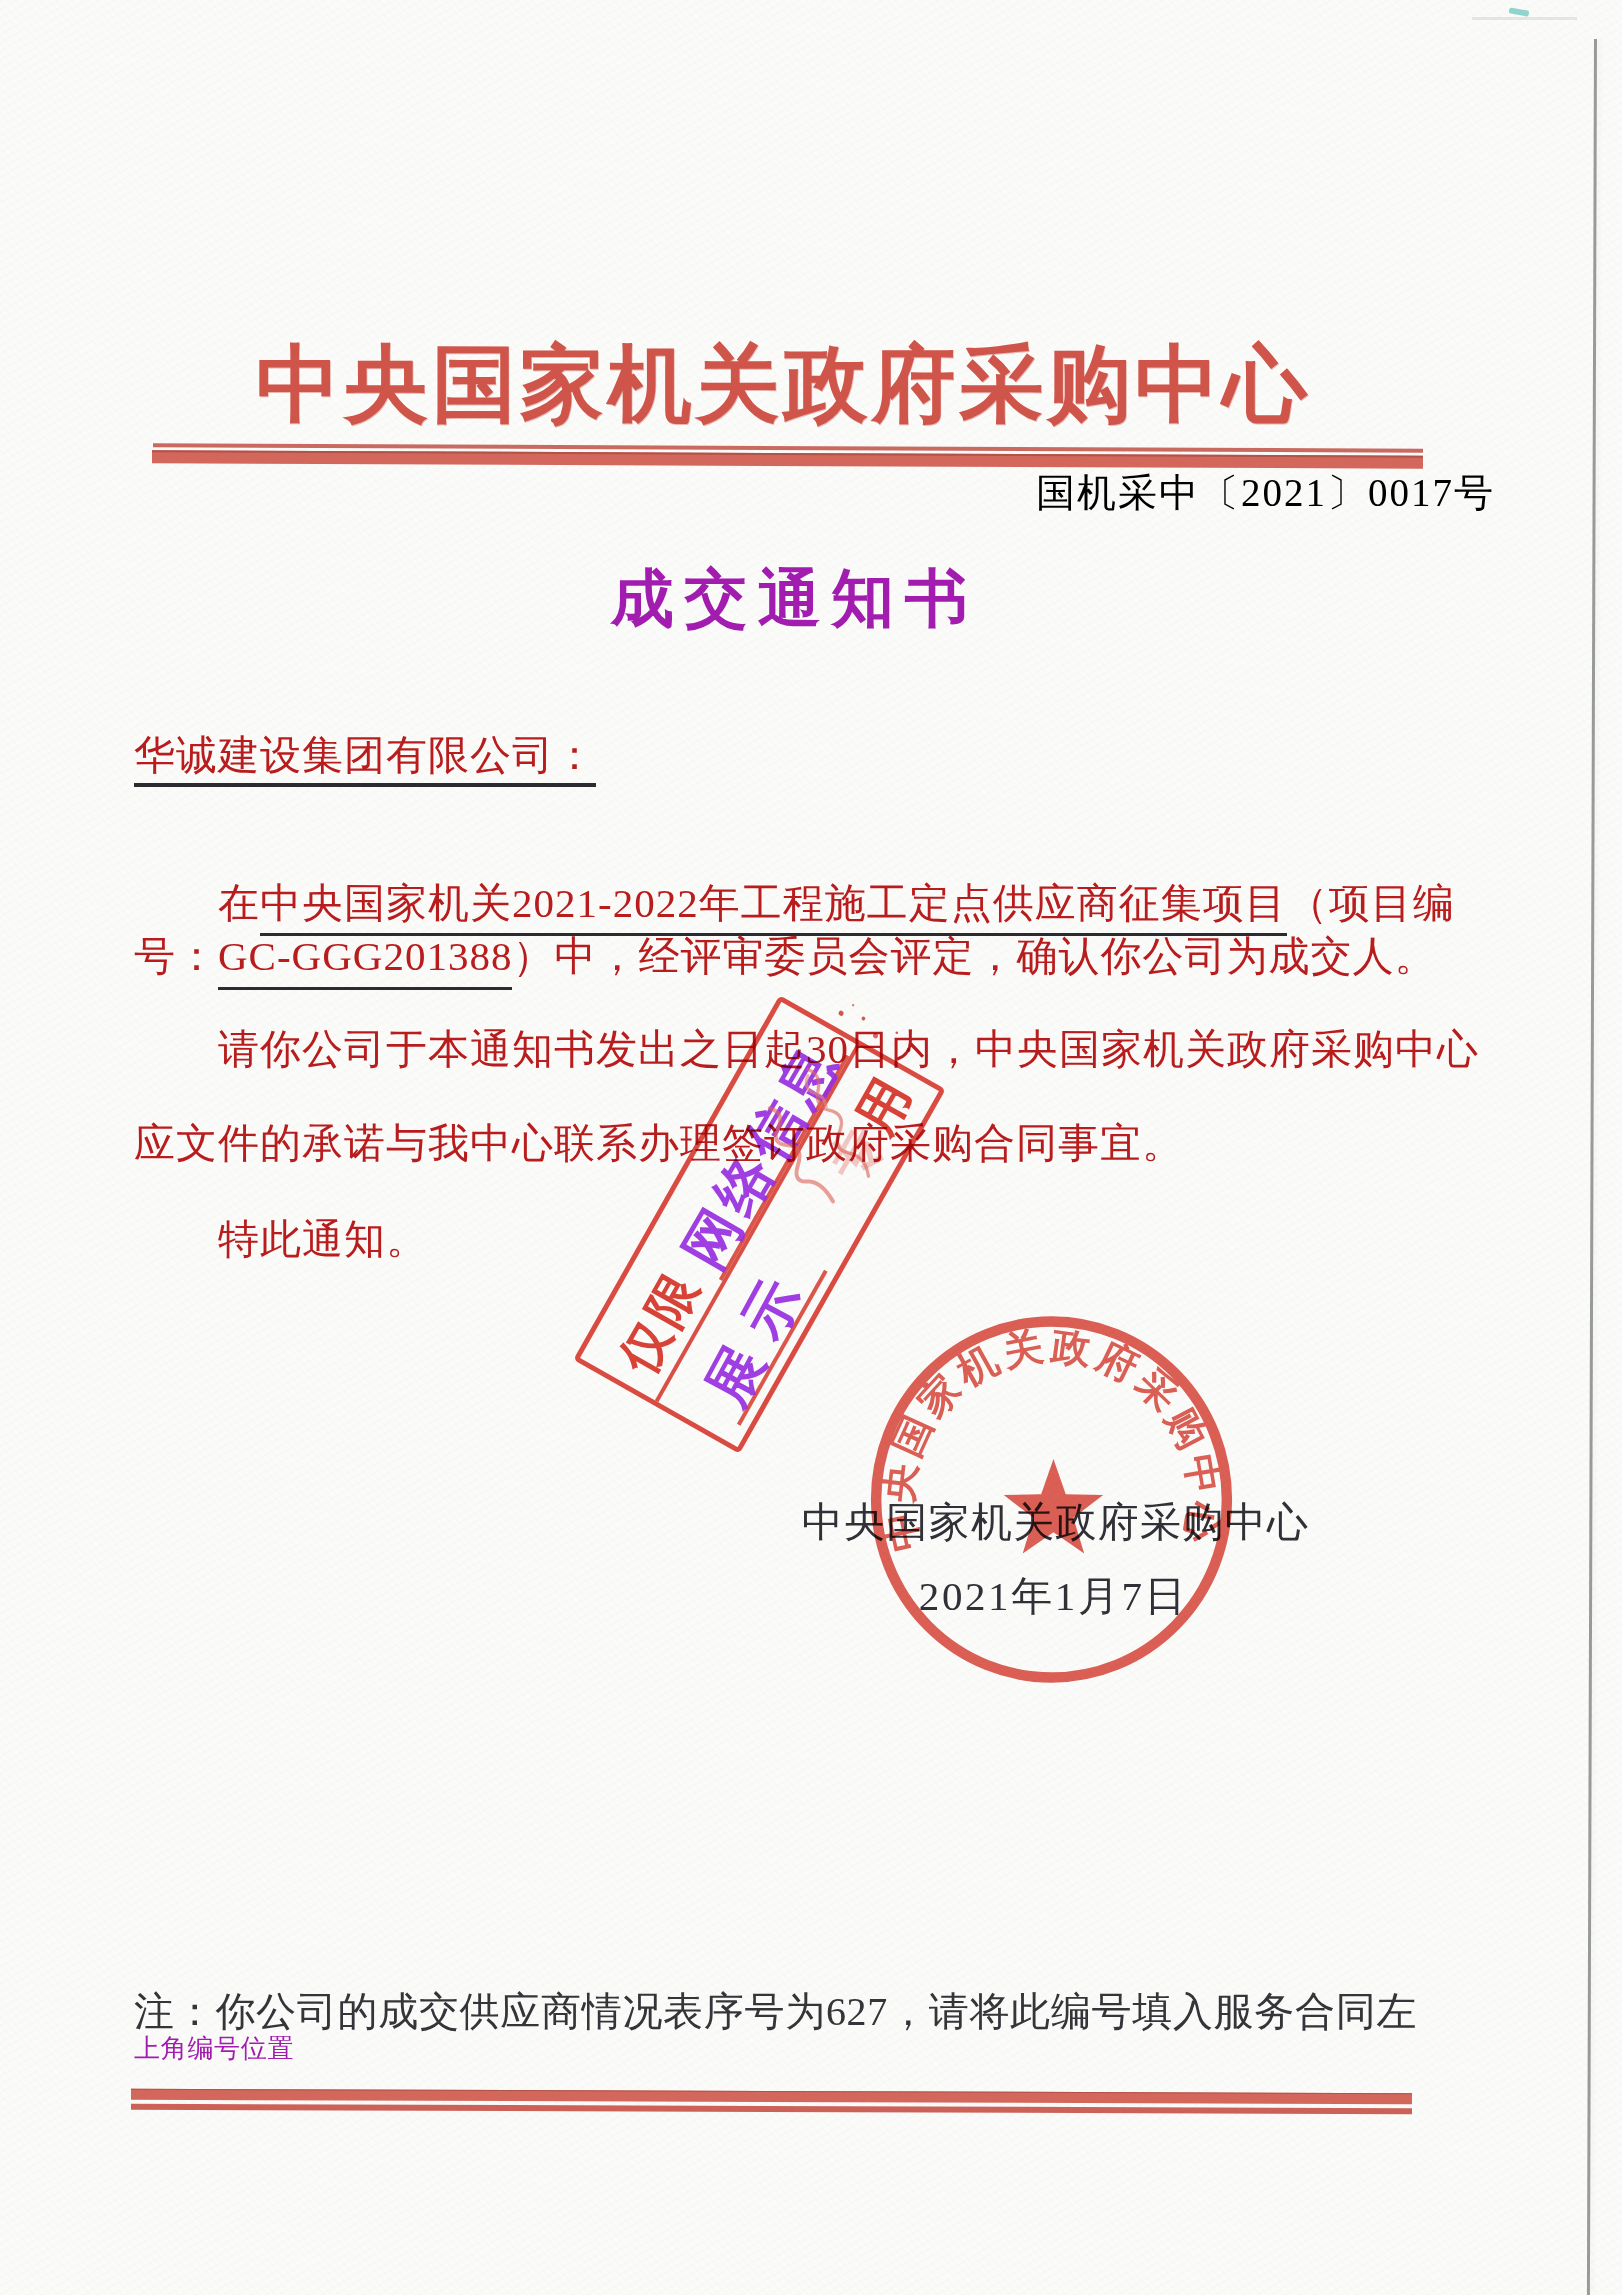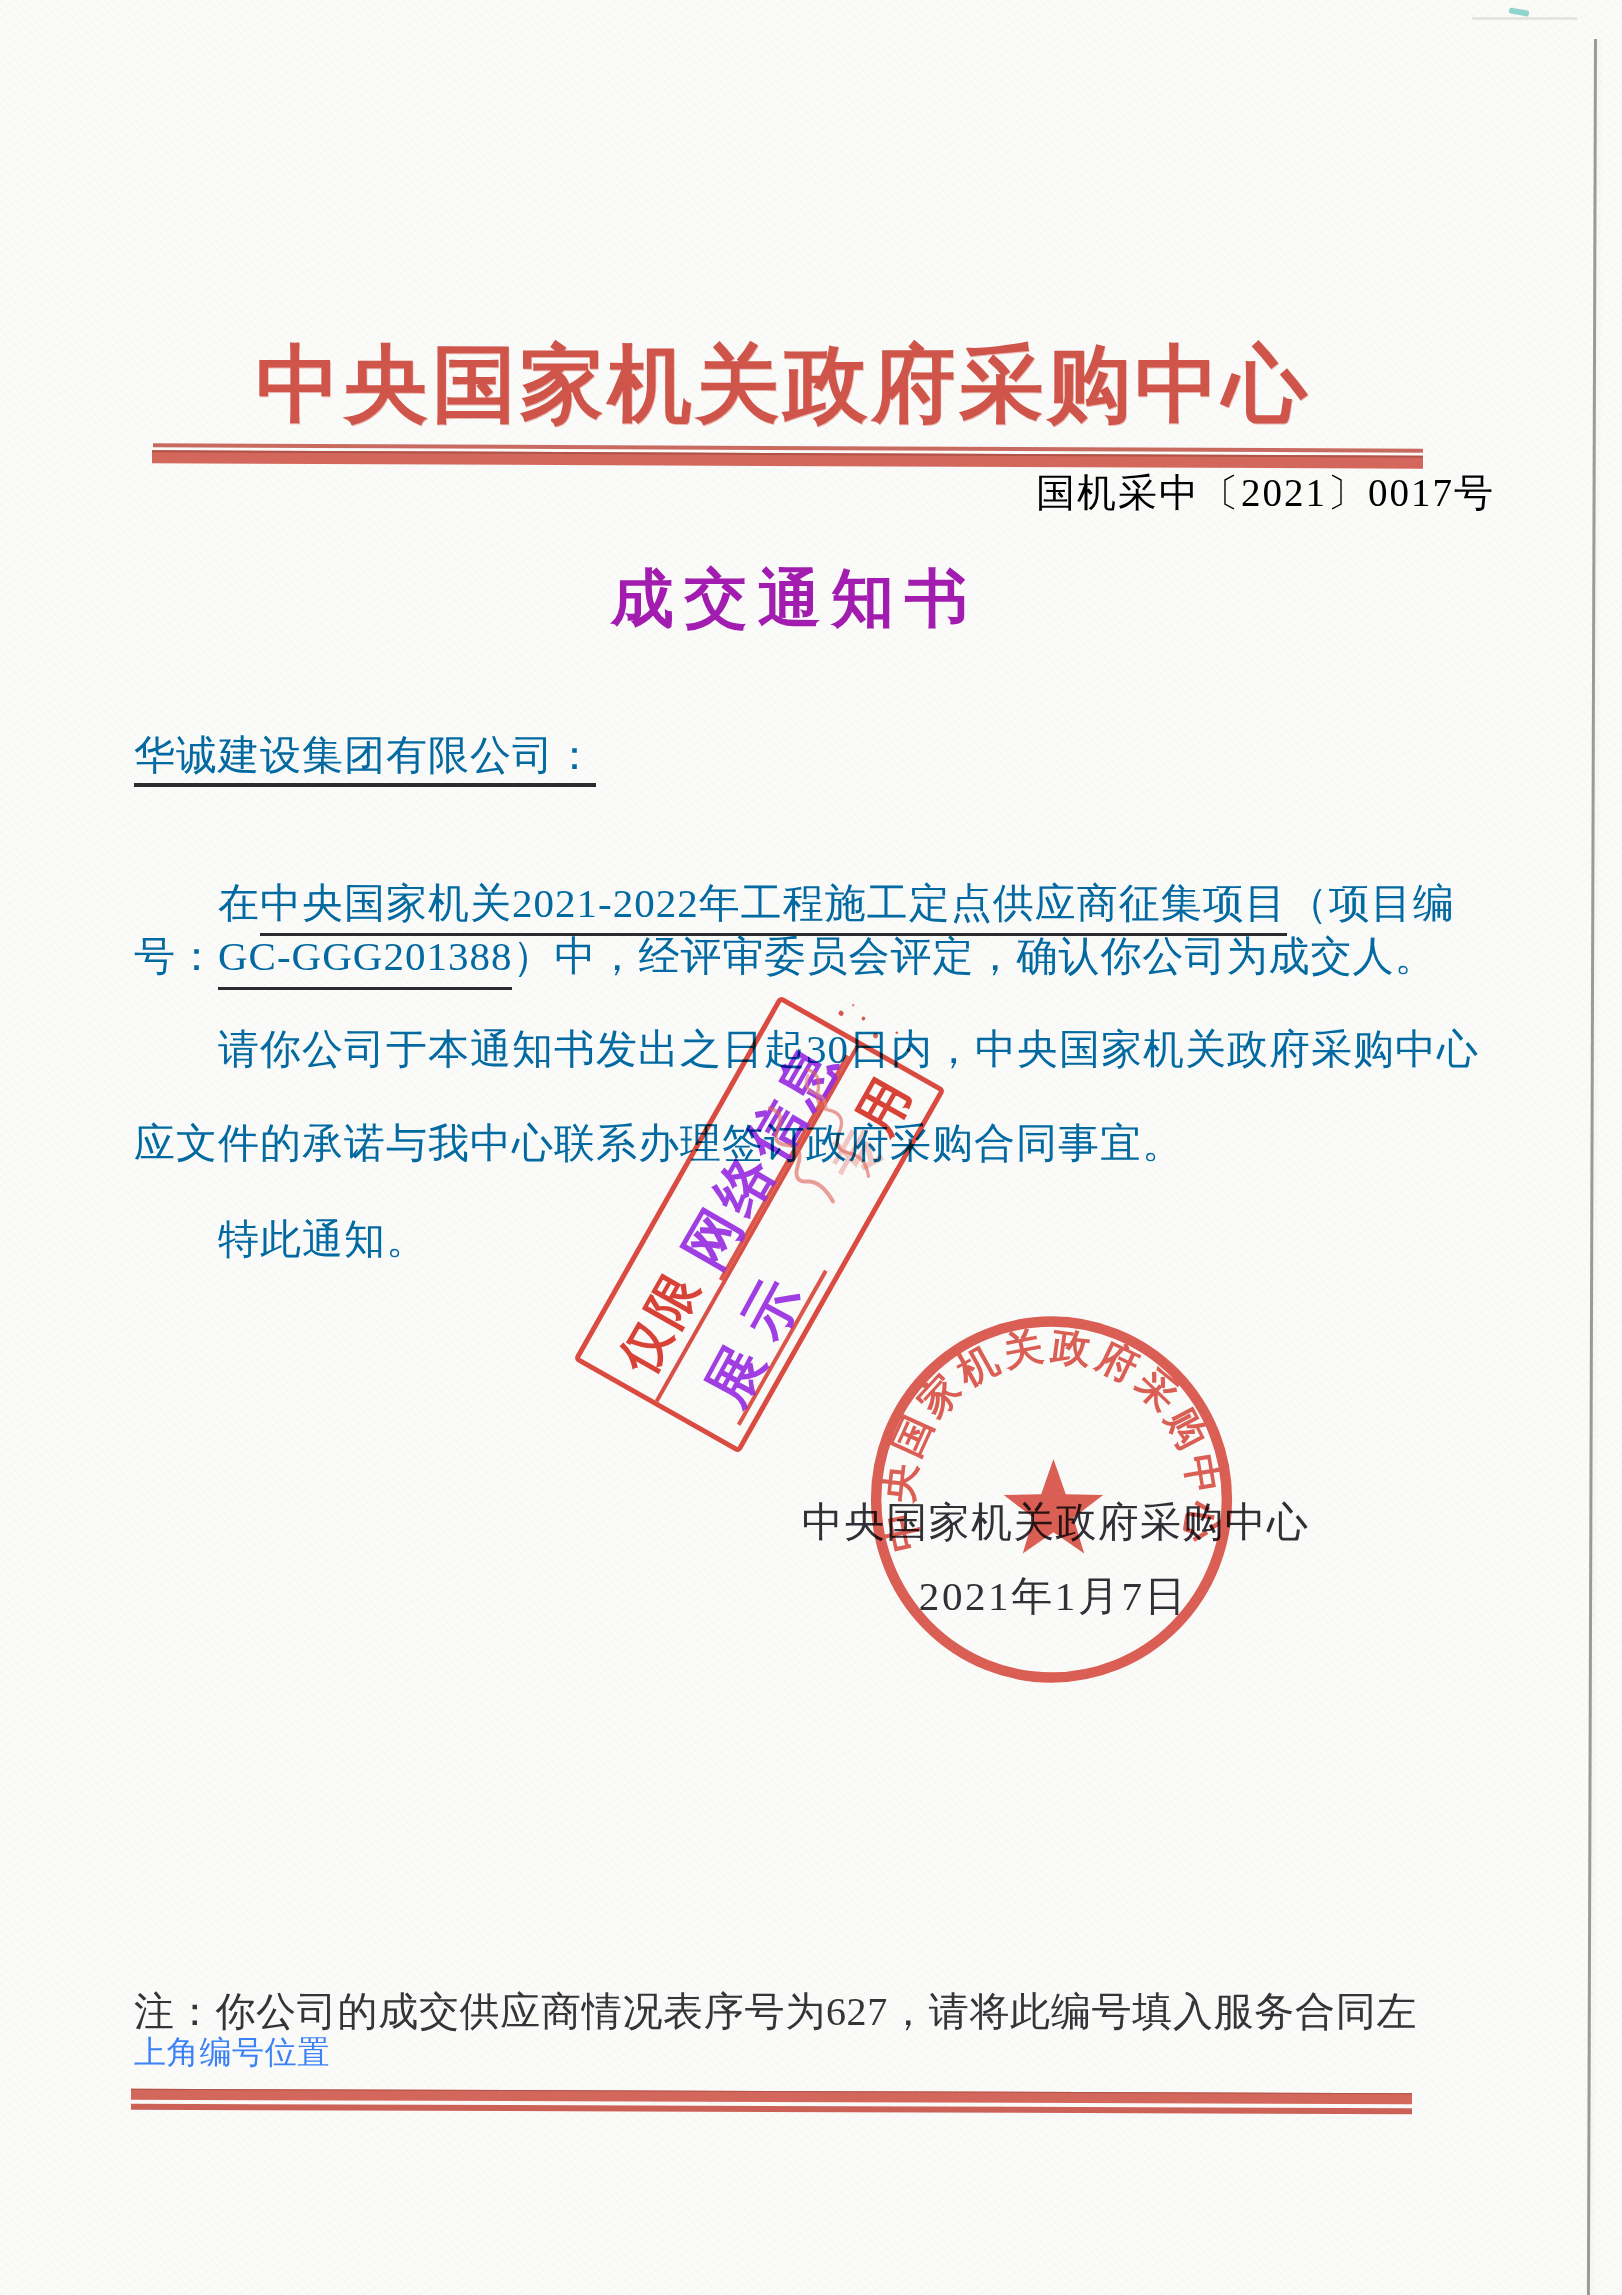--- a/index.html
+++ b/index.html
@@ -27,21 +27,21 @@
     position:absolute;top:466px;left:0;right:128px;text-align:right;
     font-size:39px;color:#000000;letter-spacing:2px;z-index:2;white-space:nowrap;
   }
   .doc-title{
     position:absolute;top:556px;left:0;right:34px;text-align:center;
     font-size:63px;font-weight:bold;letter-spacing:10.5px;color:#a21caf;z-index:2;white-space:nowrap;
   }
   
   .bodyline{
     position:absolute;left:134px;width:1368px;
-    font-size:41px;letter-spacing:1px;color:#0369a1;z-index:2;white-space:nowrap;
+    font-size:41px;letter-spacing:1px;color:#b91c1c;z-index:2;white-space:nowrap;
   }
   .indent{padding-left:84px;}
   .u-name{border-bottom:4.6px solid #2c2c30;padding-bottom:5.2px;}
   .u-proj{border-bottom:3.9px solid #2c2c30;padding-bottom:6.5px;}
   .u-code{border-bottom:3.9px solid #2c2c30;padding-bottom:8px;}
   .addressee{top:728px;}
   .p1l1{top:835px;margin-top:41px;}
   .p1l2{top:929px;}
   .p2l1{top:1022px;}
   .p2l2{top:1116px;}
@@ -106,21 +106,21 @@
   .suffix-obscured{opacity:.28;}
   .scribble{position:absolute;right:17px;top:11.8px;width:151px;height:164px;opacity:.62;}
   .speckles{
     position:absolute;top:55px;right:-22px;width:4.6px;height:4.6px;border-radius:50%;
     background:#d8584c;
     box-shadow:6.5px 22px 0 -0.7px #d8584c, -2.6px 41px 0 0 #e06a5e, 10.5px 58px 0 -1.3px #d8584c,
                1.3px 77px 0 -0.7px #e06a5e, 13px 6.5px 0 -1.3px #e8837a;
   }
   
   .note1{position:absolute;left:134px;top:1984px;width:1387px;font-size:40px;letter-spacing:0.7px;color:#343439;z-index:2;white-space:nowrap;}
-  .note2{position:absolute;left:134px;top:2031px;width:1387px;font-size:32px;letter-spacing:0.7px;color:#3b82f6;z-index:2;white-space:nowrap;}
+  .note2{position:absolute;left:134px;top:2031px;width:1387px;font-size:26px;letter-spacing:0.7px;color:#a21caf;z-index:2;white-space:nowrap;}
   .frule1{position:absolute;left:131px;top:2091px;width:1281px;height:9.8px;background:#d4675c;border-top:1.3px solid #b05349;z-index:2;transform:rotate(.2deg);}
   .frule2{position:absolute;left:131px;top:2106px;width:1281px;height:5.9px;background:#cc6158;z-index:2;transform:rotate(.2deg);}
   
   .page-edge{
     position:absolute;left:1594px;top:39px;width:3.3px;height:2256px;
     background:#6f746f;opacity:.7;z-index:5;transform:rotate(.18deg);transform-origin:top center;
     box-shadow:2.6px 0 5.2px rgba(0,0,0,.07);
   }
   .corner-dash{position:absolute;left:1472px;top:17px;width:105px;height:2.6px;background:#c4c9c4;opacity:.4;z-index:5;}
   .teal-mark{position:absolute;left:1509px;top:9.2px;width:19.6px;height:5.9px;background:#6fc7bd;opacity:.75;border-radius:2px;transform:rotate(10deg);z-index:5;}

